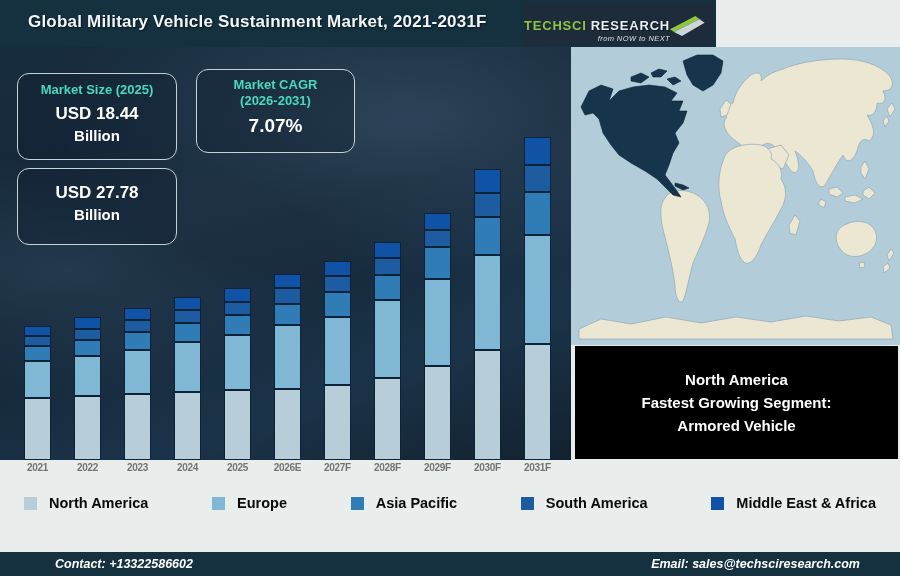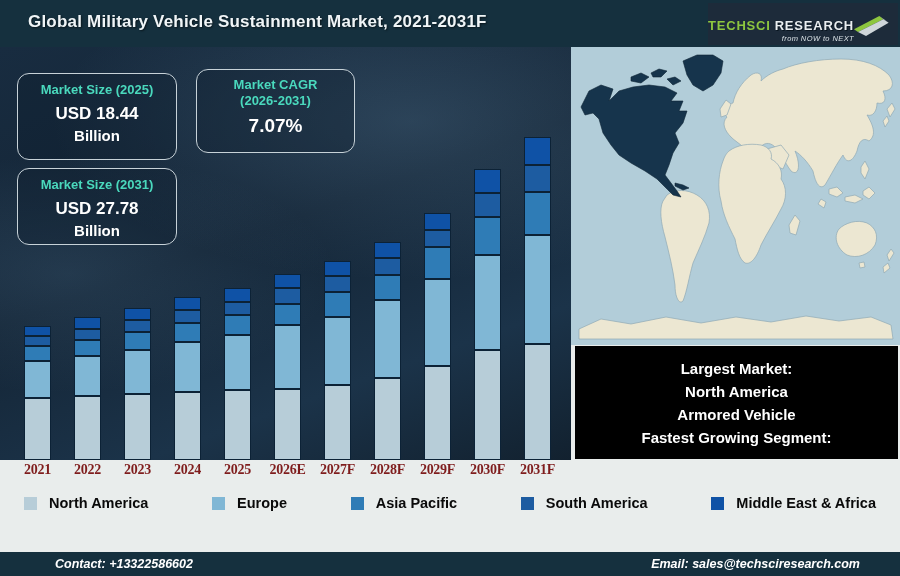--- a/index.html
+++ b/index.html
@@ -10,21 +10,21 @@
     --map-ocean:#b2cdd9;
     --map-land:#ece7d2;
     --map-highlight:#16344c;
     --logo-green:#8dc63f;
   }
   *{margin:0;padding:0;box-sizing:border-box;}
   body{font-family:"Liberation Sans","DejaVu Sans",sans-serif;background:#666;}
   .page{position:relative;width:900px;height:576px;background:var(--page-light);overflow:hidden;}
 
   
-  .header{position:absolute;top:0;left:0;width:900px;height:47px;background:var(--dark-navy);}
+  .header{position:absolute;top:0;left:0;width:716px;height:47px;background:var(--dark-navy);}
   .page-title{position:absolute;left:28px;top:12px;font-size:17px;font-weight:bold;color:#f0f5f7;
     letter-spacing:.2px;text-shadow:1px 1px 2px rgba(0,0,0,.55);white-space:nowrap;}
   .logo{position:absolute;right:2px;top:3px;width:190px;height:42px;background:#1d2b3a;
     display:flex;align-items:center;justify-content:flex-end;padding-right:8px;}
   .logo-text{display:flex;flex-direction:column;align-items:flex-end;}
   .logo-row{display:flex;align-items:baseline;gap:4px;font-size:13px;font-weight:bold;letter-spacing:.8px;}
   .logo-brand1{color:var(--logo-green);text-transform:uppercase;}
   .logo-brand2{color:#e9eef1;text-transform:uppercase;text-shadow:0 0 1px #0a1620,1px 1px 0 #0a1620;margin-top:13px;}
   .logo-tagline{font-size:7.5px;font-style:italic;color:#d8e0e4;margin-top:1px;letter-spacing:.4px;}
 
@@ -46,21 +46,21 @@
   .card-3{left:17px;top:168px;width:160px;height:77px;}
   .stat-title{font-size:13px;font-weight:bold;color:var(--accent-teal);line-height:16px;}
   .stat-value{font-size:17px;font-weight:bold;margin-top:5px;line-height:22px;}
   .stat-unit{font-size:15px;font-weight:bold;margin-top:2px;}
   .card-2 .stat-value{font-size:19px;margin-top:6px;}
 
   
   .xlabels{position:absolute;left:0;top:462px;width:571px;display:flex;
     justify-content:space-between;padding:0 20px 0 24px;}
   .xlab{width:27px;display:flex;justify-content:center;}
-  .xlab span{font-size:14px;font-weight:bold;color:#7f1d1d;white-space:nowrap;letter-spacing:-.3px;font-family:Liberation Serif, serif;}
+  .xlab span{font-size:10px;font-weight:bold;color:#737373;white-space:nowrap;letter-spacing:-.3px;}
 
   
   .map-panel{position:absolute;left:571px;top:47px;width:329px;height:298px;}
   .map-panel svg{display:block;width:100%;height:100%;}
   .land{fill:var(--map-land);stroke:#8fa9b5;stroke-width:.7;stroke-linejoin:round;}
   .hl{fill:var(--map-highlight);stroke:#0e2334;stroke-width:.6;stroke-linejoin:round;}
 
   
   .info-box{position:absolute;left:575px;top:346px;width:323px;height:113px;background:var(--black-box);
     display:flex;flex-direction:column;justify-content:center;text-align:center;
@@ -187,21 +187,20 @@
     <div class="stat-title">Market Size (2025)</div>
     <div class="stat-value">USD 18.44</div>
     <div class="stat-unit">Billion</div>
   </div>
   <div class="stat-card card-2">
     <div class="stat-title">Market CAGR</div>
     <div class="stat-title">(2026-2031)</div>
     <div class="stat-value">7.07%</div>
   </div>
   <div class="stat-card card-3">
-    <div class="stat-title">Market Size (2031)</div>
     <div class="stat-value">USD 27.78</div>
     <div class="stat-unit">Billion</div>
   </div>
 
   <div class="xlabels">
       <div class="xlab">
         <span>2021</span>
       </div>
       <div class="xlab">
         <span>2022</span>
@@ -256,24 +255,23 @@
       <path class="land" d="M8,282 L30,272 L60,277 L95,270 L130,276 L165,270 L200,275 L235,269 L268,274 L300,270 L320,278 L322,292 L8,292 Z"></path>
 
       <path class="hl" d="M10,60 L18,44 L30,38 L42,42 L38,54 L48,44 L62,40 L78,38 L94,40 L106,46 L100,54 L112,54 L108,64 L116,64 L112,76 L104,86 L108,96 L102,106 L98,118 L94,128 L100,136 L106,144 L110,150 L102,148 L96,142 L86,132 L74,124 L60,116 L48,108 L40,98 L32,86 L28,72 L22,66 L14,68 Z"></path>
       <path class="hl" d="M60,30 l10,-4 8,4 -8,6 -10,-2 Z M80,26 l8,-4 8,2 -6,6 -8,0 Z M96,32 l8,-2 6,4 -8,4 Z"></path>
       <path class="hl" d="M112,14 L126,8 L142,8 L152,14 L150,26 L142,38 L132,44 L122,38 L116,28 Z"></path>
       <path class="hl" d="M104,136 l8,2 6,3 -6,2 -8,-4 Z"></path>
     </svg>
   </div>
 
   <div class="info-box">
-    <div>Largest Market:</div>
     <div>North America</div>
+    <div>Fastest Growing Segment:</div>
     <div>Armored Vehicle</div>
-    <div>Fastest Growing Segment:</div>
   </div>
 
   <div class="legend">
       <div class="legend-item">
         <span class="swatch" style="background: rgb(183, 205, 216);"></span>
         <span class="legend-label">North America</span>
       </div>
       <div class="legend-item">
         <span class="swatch" style="background: rgb(128, 183, 213);"></span>
         <span class="legend-label">Europe</span>

